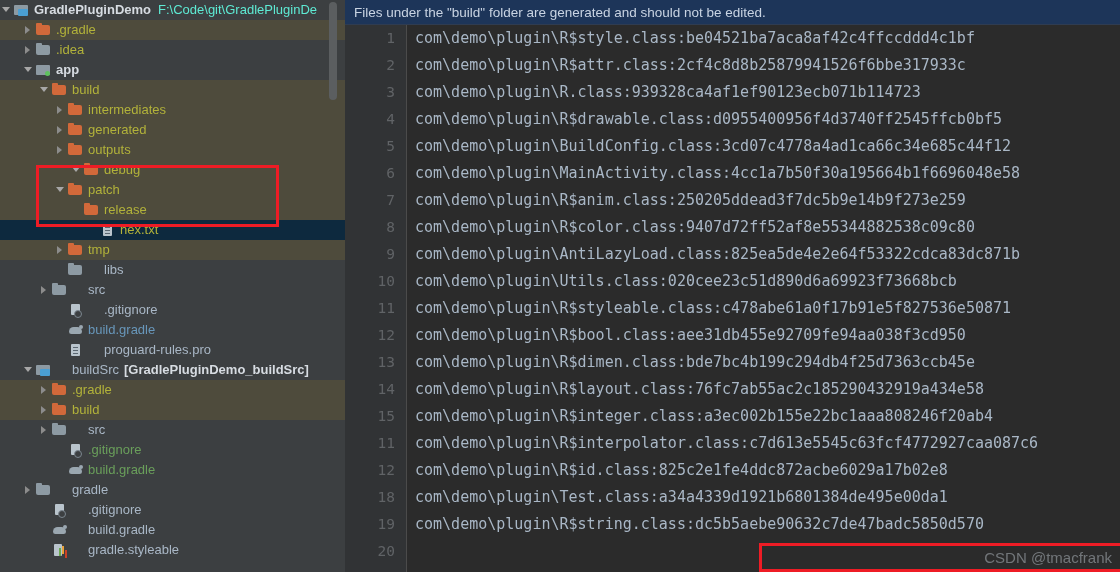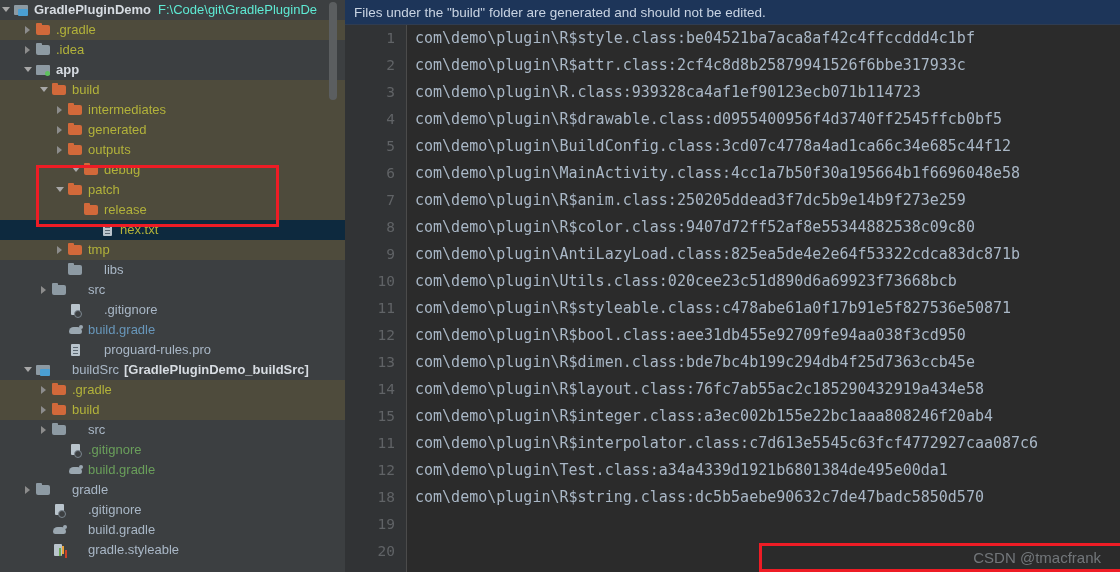--- a/index.html
+++ b/index.html
@@ -231,21 +231,21 @@
   #code-redbox {
     position: absolute;
     left: 414px; top: 518px;
     width: 598px; height: 29px;
     border: 3px solid #ee1c25;
     box-sizing: border-box;
     pointer-events: none;
   }
   #watermark {
     position: absolute;
-    right: 19px; bottom: 6px;
+    right: 8px; bottom: 6px;
     color: #8a8f94;
     font-size: 15px;
     opacity: .75;
     font-family: "Liberation Sans", sans-serif;
     pointer-events: none;
   }
 </style>
 </head>
 <body>
 
@@ -472,20 +472,21 @@
           <div class="cl"><span>com\demo\plugin\R$anim.class:250205ddead3f7dc5b9e14b9f273e259</span></div>
           <div class="cl"><span>com\demo\plugin\R$color.class:9407d72ff52af8e55344882538c09c80</span></div>
           <div class="cl"><span>com\demo\plugin\AntiLazyLoad.class:825ea5de4e2e64f53322cdca83dc871b</span></div>
           <div class="cl"><span>com\demo\plugin\Utils.class:020cee23c51d890d6a69923f73668bcb</span></div>
           <div class="cl"><span>com\demo\plugin\R$styleable.class:c478abe61a0f17b91e5f827536e50871</span></div>
           <div class="cl"><span>com\demo\plugin\R$bool.class:aee31db455e92709fe94aa038f3cd950</span></div>
           <div class="cl"><span>com\demo\plugin\R$dimen.class:bde7bc4b199c294db4f25d7363ccb45e</span></div>
           <div class="cl"><span>com\demo\plugin\R$layout.class:76fc7ab55ac2c185290432919a434e58</span></div>
           <div class="cl"><span>com\demo\plugin\R$integer.class:a3ec002b155e22bc1aaa808246f20ab4</span></div>
           <div class="cl"><span>com\demo\plugin\R$interpolator.class:c7d613e5545c63fcf4772927caa087c6</span></div>
+          <div class="cl"><span>com\demo\plugin\R$id.class:825c2e1fe4ddc872acbe6029a17b02e8</span></div>
           <div class="cl"><span>com\demo\plugin\Test.class:a34a4339d1921b6801384de495e00da1</span></div>
           <div class="cl"><span>com\demo\plugin\R$string.class:dc5b5aebe90632c7de47badc5850d570</span></div>
         </div>
       <div id="code-redbox"></div>
       <div id="watermark">CSDN @tmacfrank</div>
     </div>
   </div>
 
 </div>
 

